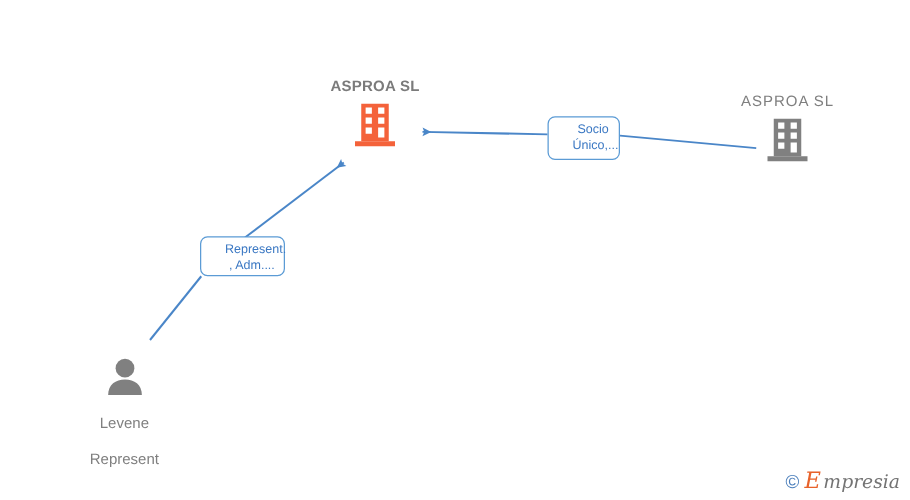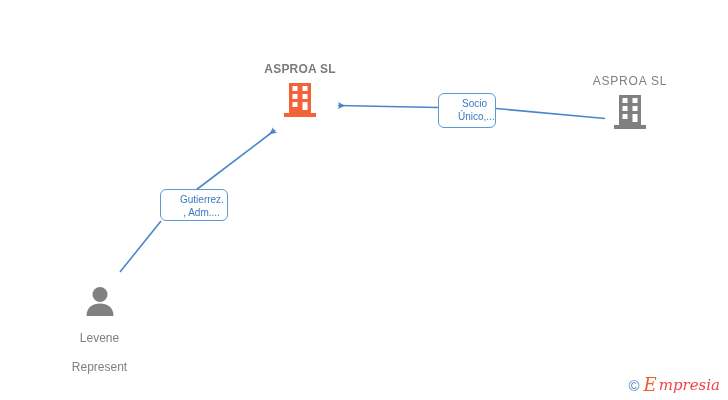--- a/index.html
+++ b/index.html
@@ -101,21 +101,21 @@
     font-family: "DejaVu Serif", serif;
     font-style: italic;
     font-size: 18px;
     color: #e8622a;
     line-height: 1;
   }
   .wm-rest {
     font-family: "DejaVu Serif", serif;
     font-style: italic;
     font-size: 15px;
-    color: #ef4444;
+    color: #737373;
     line-height: 1;
     margin-left: -2px;
   }
 </style>
 </head>
 <body>
 
 <div id="canvas">
 
   <svg class="layer-svg" viewBox="0 0 728 400" xmlns="http://www.w3.org/2000/svg">
@@ -178,21 +178,21 @@
     <div class="person-name">Levene</div>
     <div class="person-name">Represent</div>
   </div>
 
   <div class="edge-label" style="left:438px; top:93px; width:58px; height:35px;">
     <div>Socio</div>
     <div>Único,...</div>
   </div>
 
   <div class="edge-label" style="left:160px; top:189px; width:68px; height:32px;">
-    <div>Gutierrez.</div>
+    <div>Represent.</div>
     <div>, Adm....</div>
   </div>
 
   <div class="watermark">
     <span class="wm-c">©</span>
     <span class="wm-e">E</span>
     <span class="wm-rest">mpresia</span>
   </div>
 
 </div>

